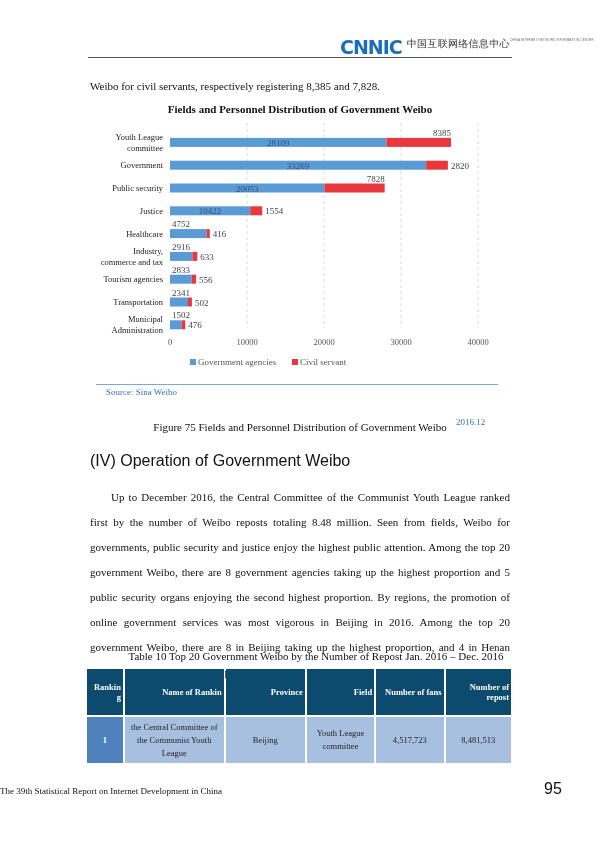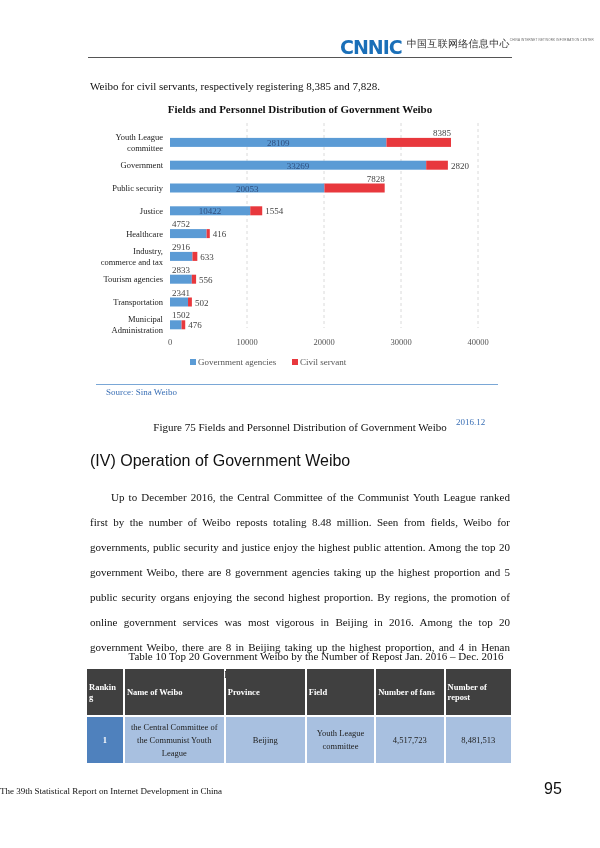--- a/index.html
+++ b/index.html
@@ -15,21 +15,21 @@
   .chart-title{left:0;width:600px;top:103px;text-align:center;font-weight:bold;font-size:11px;}
   svg text{font-family:"Liberation Serif",serif;}
   .src-line{left:96px;top:384px;width:402px;height:1px;background:#7aa7d6;}
   .src-left{left:106px;top:387px;font-size:9px;color:#3a6fb5;}
   .src-right{left:456px;top:396px;font-size:9px;color:#3a6fb5;margin-top:21px;}
   .fig-cap{left:0;width:600px;top:421px;text-align:center;font-size:11px;}
   .sec-title{left:90px;top:452px;font-family:"Liberation Sans",sans-serif;font-size:16px;}
   .para{left:90px;top:485px;width:420px;font-size:11px;line-height:25px;text-align:justify;text-indent:21px;}
   .tbl-cap{left:0;width:600px;top:650px;text-align:center;font-size:11px;padding-left:16px;}
   table.tbl{position:absolute;left:85px;top:667px;width:428px;border-collapse:separate;border-spacing:2px;font-size:8.5px;}
-  table.tbl th{background:#404040;color:#fff;font-weight:bold;height:46px;text-align:left;vertical-align:middle;padding:0 2px;}
+  table.tbl th{background:#0c4a6e;color:#fff;font-weight:bold;height:46px;text-align:right;vertical-align:middle;padding:0 2px;}
   table.tbl td{background:#a8c0e0;color:#222;height:46px;text-align:center;vertical-align:middle;padding:0 2px;line-height:13px;}
   table.tbl td.rank{background:#4f81bd;color:#fff;font-weight:bold;}
   .footer{left:0;width:600px;top:786px;font-size:9px;}
   .pageno{left:544px;top:780px;font-family:"Liberation Sans",sans-serif;font-size:16px;}
 </style>
 </head>
 <body>
 
 <div class="abs logo">
   <span class="logo-mark">CNNIC</span>
@@ -133,21 +133,21 @@
     <col style="width:36px">
       <col style="width:100px">
       <col style="width:80px">
       <col style="width:68px">
       <col style="width:68px">
       <col style="width:66px">
   </colgroup>
   <thead>
     <tr>
       <th>Rankin g</th>
-      <th>Name of Weibo</th>
+      <th>Name of Rankin</th>
       <th>Province</th>
       <th>Field</th>
       <th>Number of fans</th>
       <th>Number of repost</th>
     </tr>
   </thead>
   <tbody>
     <tr>
       <td class="rank">1</td>
       <td>the Central Committee of the Communist Youth League</td>

